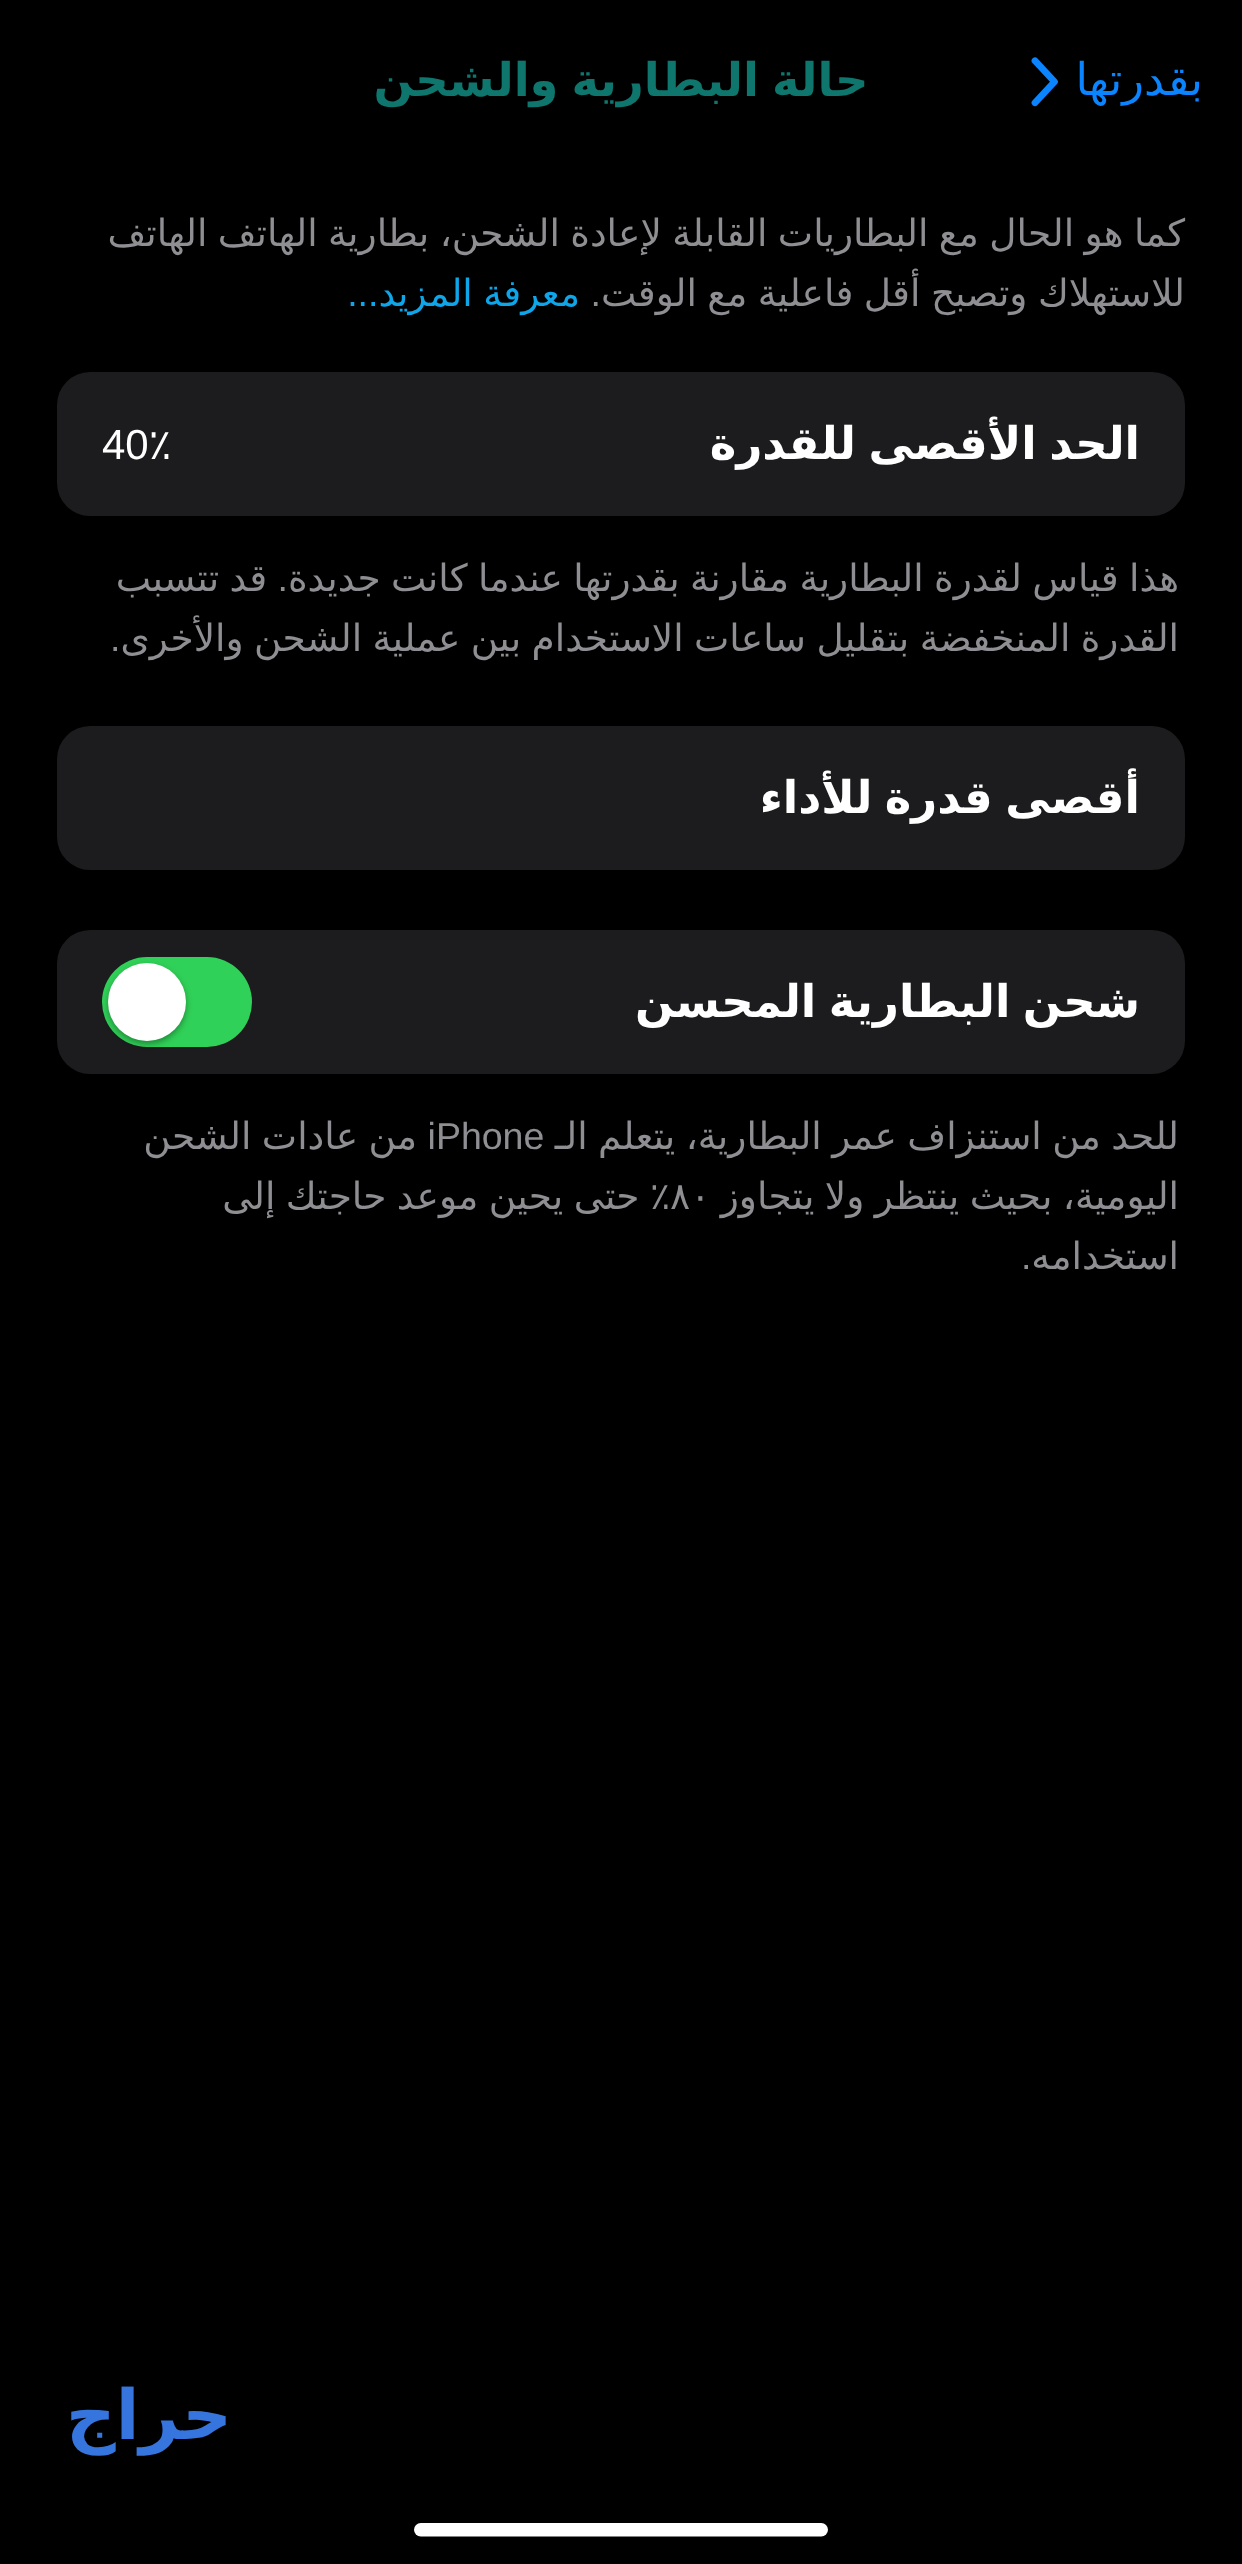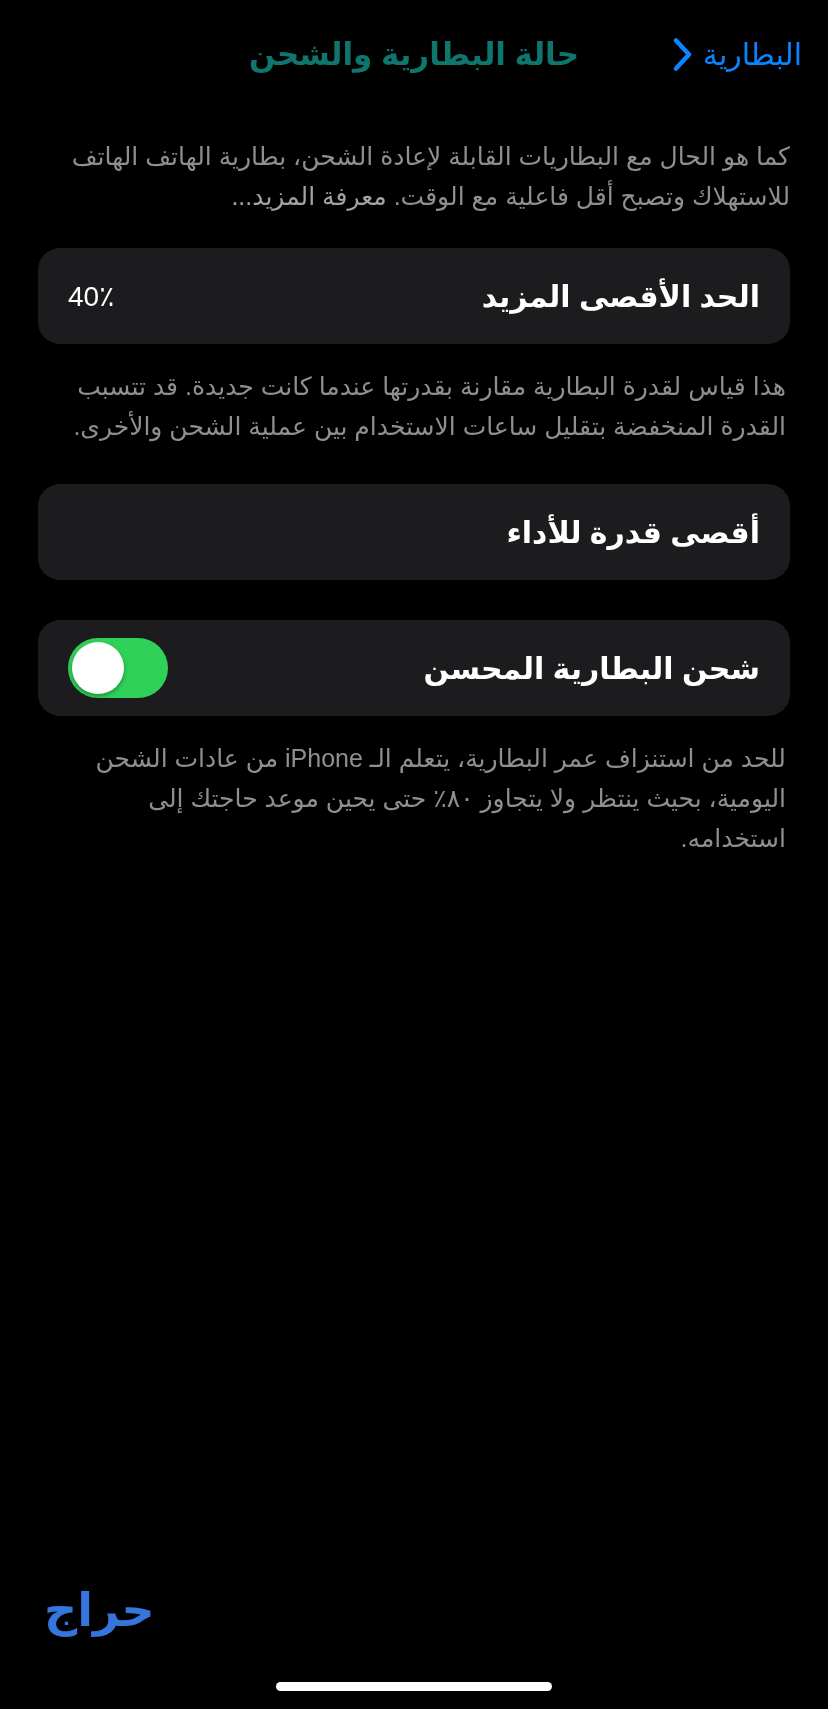--- a/index.html
+++ b/index.html
@@ -56,21 +56,21 @@
   }
 
   .intro {
     margin-top: 28px;
     font-size: 25px;
     line-height: 40px;
     color: #8e8e93;
     text-align: right;
   }
   .intro .link {
-    color: #a3a3a3;
+    color: #0ea5e9;
     cursor: pointer;
   }
 
   .card {
     background: #1c1c1e;
     border-radius: 22px;
     margin-top: 30px;
     min-height: 96px;
     display: flex;
     align-items: center;
@@ -147,38 +147,38 @@
     border-radius: 5px;
     background: #ffffff;
   }
 </style>
 </head>
 <body>
 
 <div class="navbar">
   <div class="nav-title">حالة البطارية والشحن</div>
   <div class="nav-back">
-    <span class="nav-back-label">البطارية</span>
+    <span class="nav-back-label">بقدرتها</span>
     <span class="chev">
       <svg width="20" height="34" viewBox="0 0 20 34" fill="none" xmlns="http://www.w3.org/2000/svg">
         <path d="M3 3 L16 17 L3 31" stroke="#0a84ff" stroke-width="4.5" stroke-linecap="round" stroke-linejoin="round"></path>
       </svg>
     </span>
   </div>
 </div>
 
 <div class="content">
 
   <div class="intro">
     <span>كما هو الحال مع البطاريات القابلة لإعادة الشحن، بطارية الهاتف الهاتف للاستهلاك وتصبح أقل فاعلية مع الوقت. </span><span class="link">معرفة المزيد...</span>
   </div>
 
   <div class="group g1">
     <div class="card">
-      <span class="card-label">الحد الأقصى المزيد</span>
+      <span class="card-label">الحد الأقصى للقدرة</span>
       <span class="card-value">40٪</span>
     </div>
     <div class="footnote">هذا قياس لقدرة البطارية مقارنة بقدرتها عندما كانت جديدة. قد تتسبب القدرة المنخفضة بتقليل ساعات الاستخدام بين عملية الشحن والأخرى.</div>
   </div>
 
   <div class="group g2">
     <div class="card">
       <span class="card-label">أقصى قدرة للأداء</span>
       <span class="card-value"></span>
     </div>

